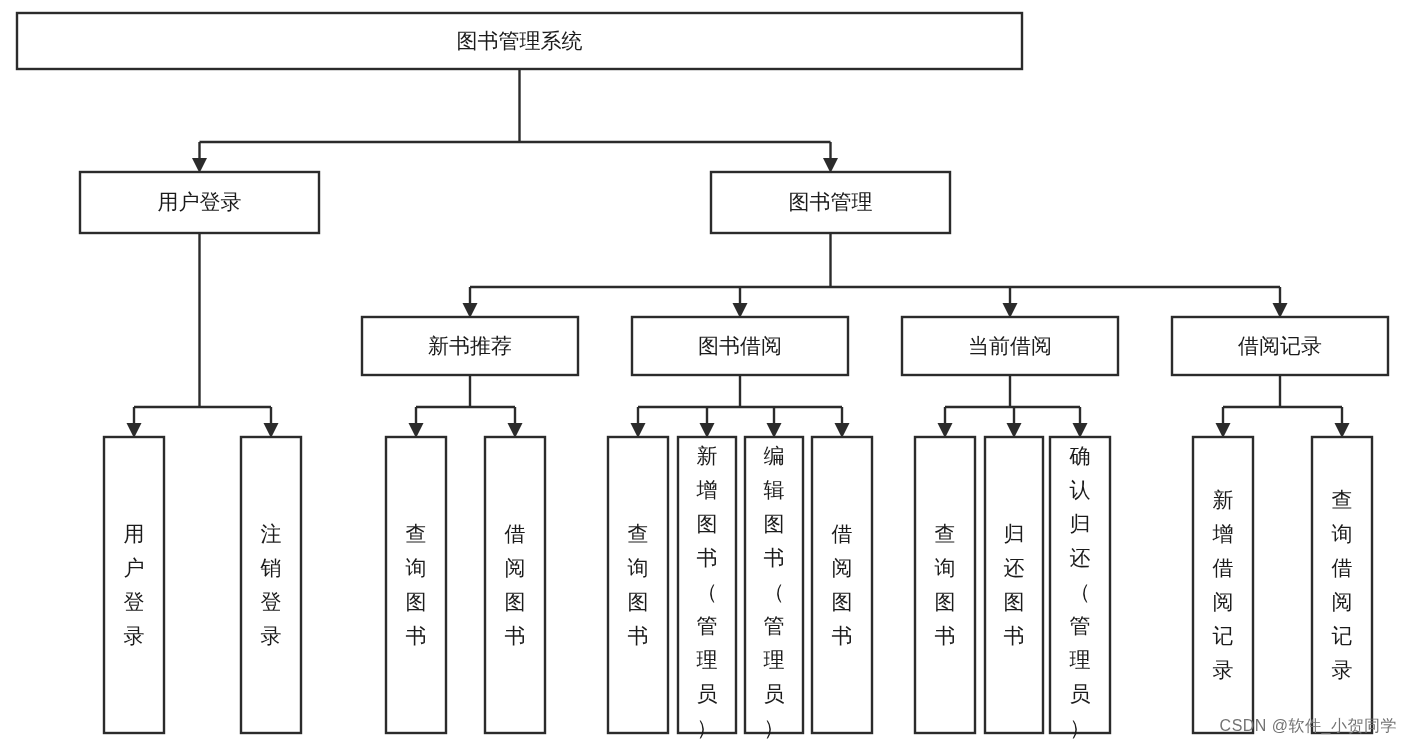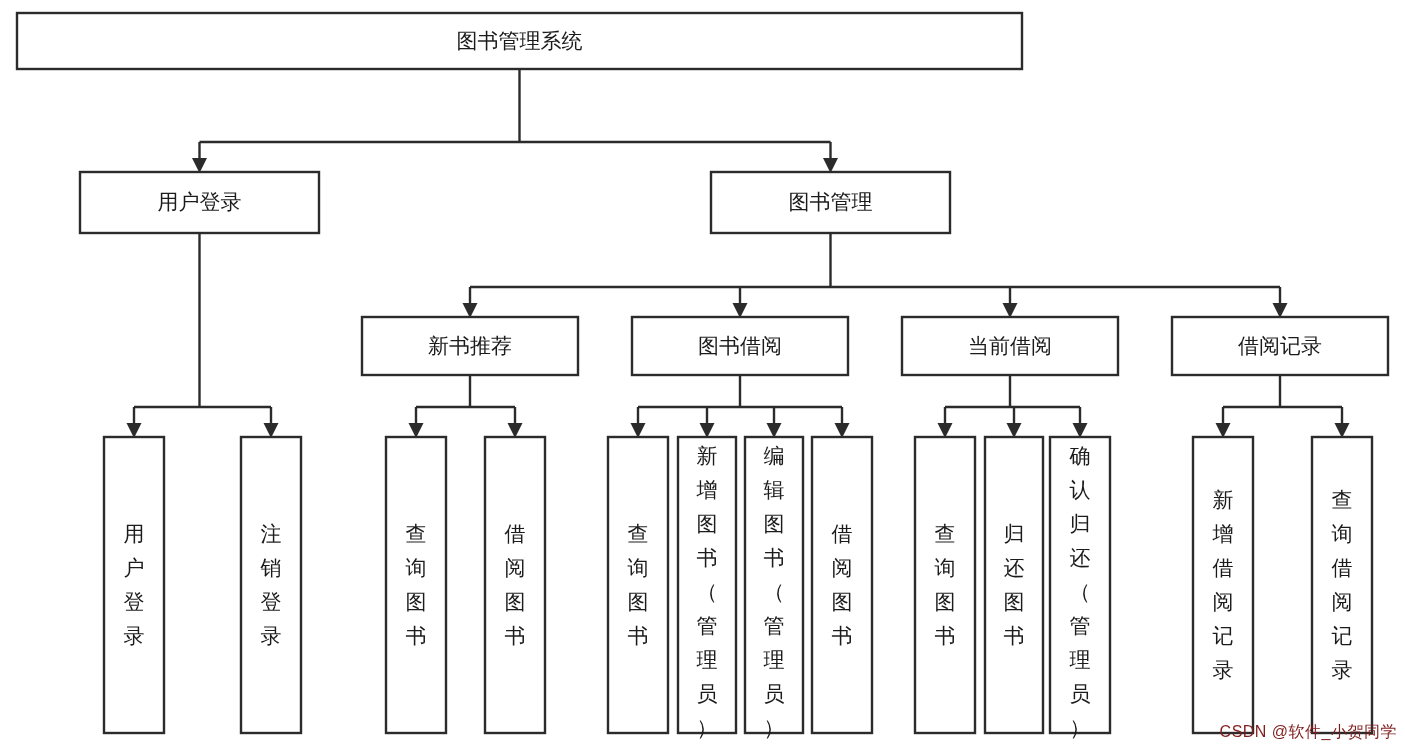--- a/index.html
+++ b/index.html
@@ -48,24 +48,24 @@
   }
   .node-label-v {
     font-family: "Liberation Sans", "DejaVu Sans", sans-serif;
     font-size: 21px;
     fill: #1b1b1b;
     text-anchor: middle;
   }
   .watermark {
     position: absolute;
     right: 8px;
-    bottom: 4px;
+    bottom: 10px;
     font-family: "Liberation Sans", "DejaVu Sans", sans-serif;
     font-size: 16px;
-    color: #7f1d1d;
+    color: #737373;
     white-space: nowrap;
     pointer-events: none;
     letter-spacing: 0.5px;
   }
 </style>
 </head>
 <body>
 
 <div id="canvas">
 

